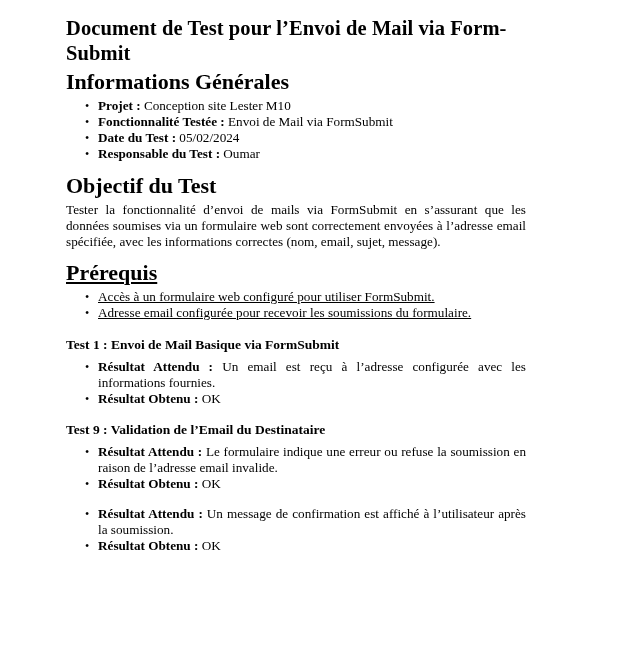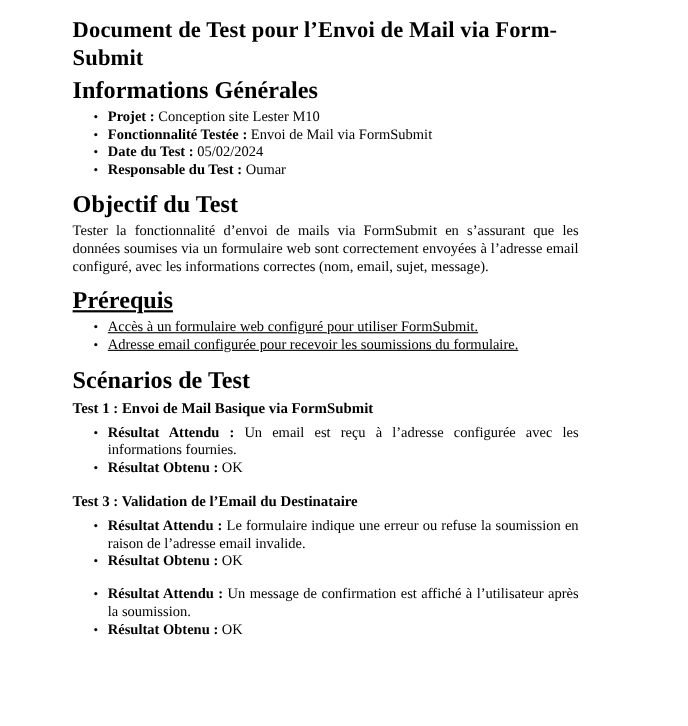--- a/index.html
+++ b/index.html
@@ -47,44 +47,43 @@
     <ul>
       <li><span class="bullet">•</span><span class="key">Projet :</span><span> Conception site Lester M10</span></li>
       <li><span class="bullet">•</span><span class="key">Fonctionnalité Testée :</span><span> Envoi de Mail via FormSubmit</span></li>
       <li><span class="bullet">•</span><span class="key">Date du Test :</span><span> 05/02/2024</span></li>
       <li><span class="bullet">•</span><span class="key">Responsable du Test :</span><span> Oumar</span></li>
     </ul>
   </section>
 
   <section class="s-obj">
     <h2>Objectif du Test</h2>
-    <p>Tester la fonctionnalité d’envoi de mails via FormSubmit en s’assurant que les données soumises via un formulaire web sont correctement envoyées à l’adresse email configuré, avec les informations correctes (nom, email, sujet, message).</p>
+    <p>Tester la fonctionnalité d’envoi de mails via FormSubmit en s’assurant que les données soumises via un formulaire web sont correctement envoyées à l’adresse email spécifiée, avec les informations correctes (nom, email, sujet, message).</p>
   </section>
 
   <section class="s-pre">
     <h2>Prérequis</h2>
     <ul>
       <li><span class="bullet">•</span><span>Accès à un formulaire web configuré pour utiliser FormSubmit.</span></li>
       <li><span class="bullet">•</span><span>Adresse email configurée pour recevoir les soumissions du formulaire.</span></li>
     </ul>
   </section>
 
   <section>
-    <h2>Scénarios de Test</h2>
 
     <div class="test">
       <h3>Test 1 : Envoi de Mail Basique via FormSubmit</h3>
       <ul>
         <li><span class="bullet">•</span><span class="key">Résultat Attendu :</span><span> Un email est reçu à l’adresse configurée avec les informations fournies.</span></li>
         <li><span class="bullet">•</span><span class="key">Résultat Obtenu :</span><span> OK</span></li>
       </ul>
     </div>
 
     <div class="test">
-      <h3>Test 3 : Validation de l’Email du Destinataire</h3>
+      <h3>Test 9 : Validation de l’Email du Destinataire</h3>
       <ul>
         <li><span class="bullet">•</span><span class="key">Résultat Attendu :</span><span> Le formulaire indique une erreur ou refuse la soumission en raison de l’adresse email invalide.</span></li>
         <li><span class="bullet">•</span><span class="key">Résultat Obtenu :</span><span> OK</span></li>
       </ul>
     </div>
 
     <div class="test">
       <ul>
         <li><span class="bullet">•</span><span class="key">Résultat Attendu :</span><span> Un message de confirmation est affiché à l’utilisateur après la soumission.</span></li>
         <li><span class="bullet">•</span><span class="key">Résultat Obtenu :</span><span> OK</span></li>

